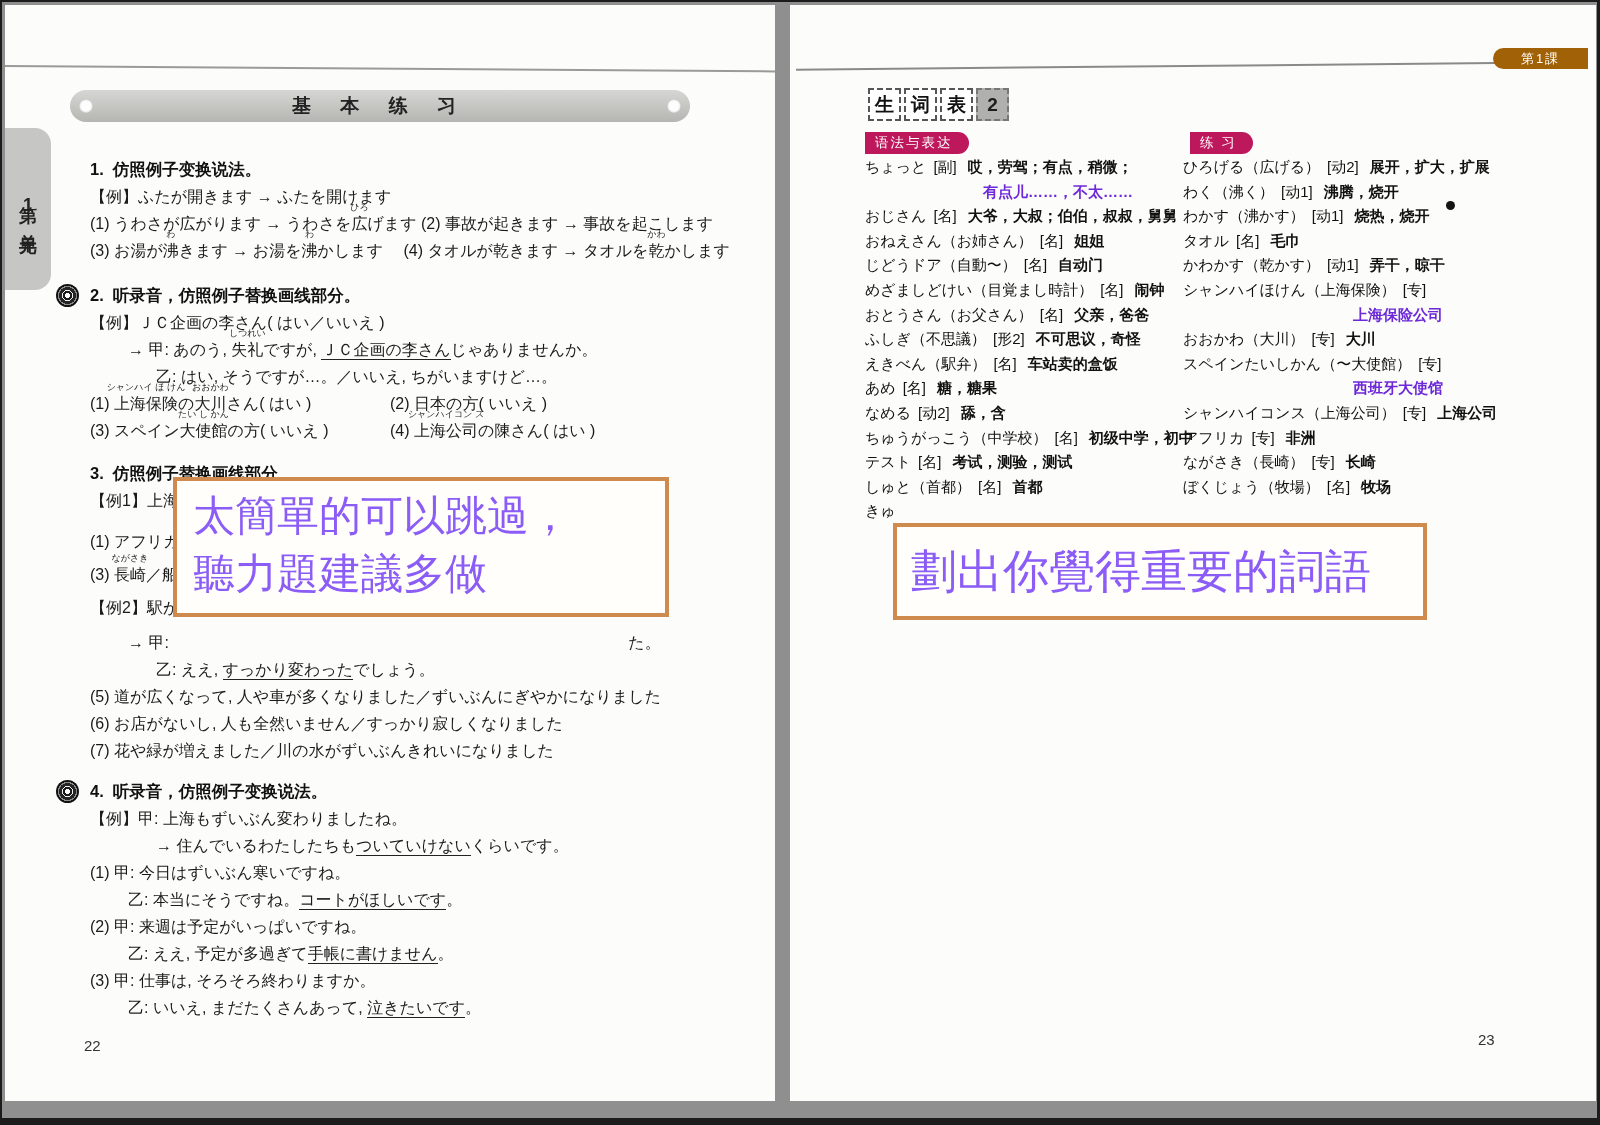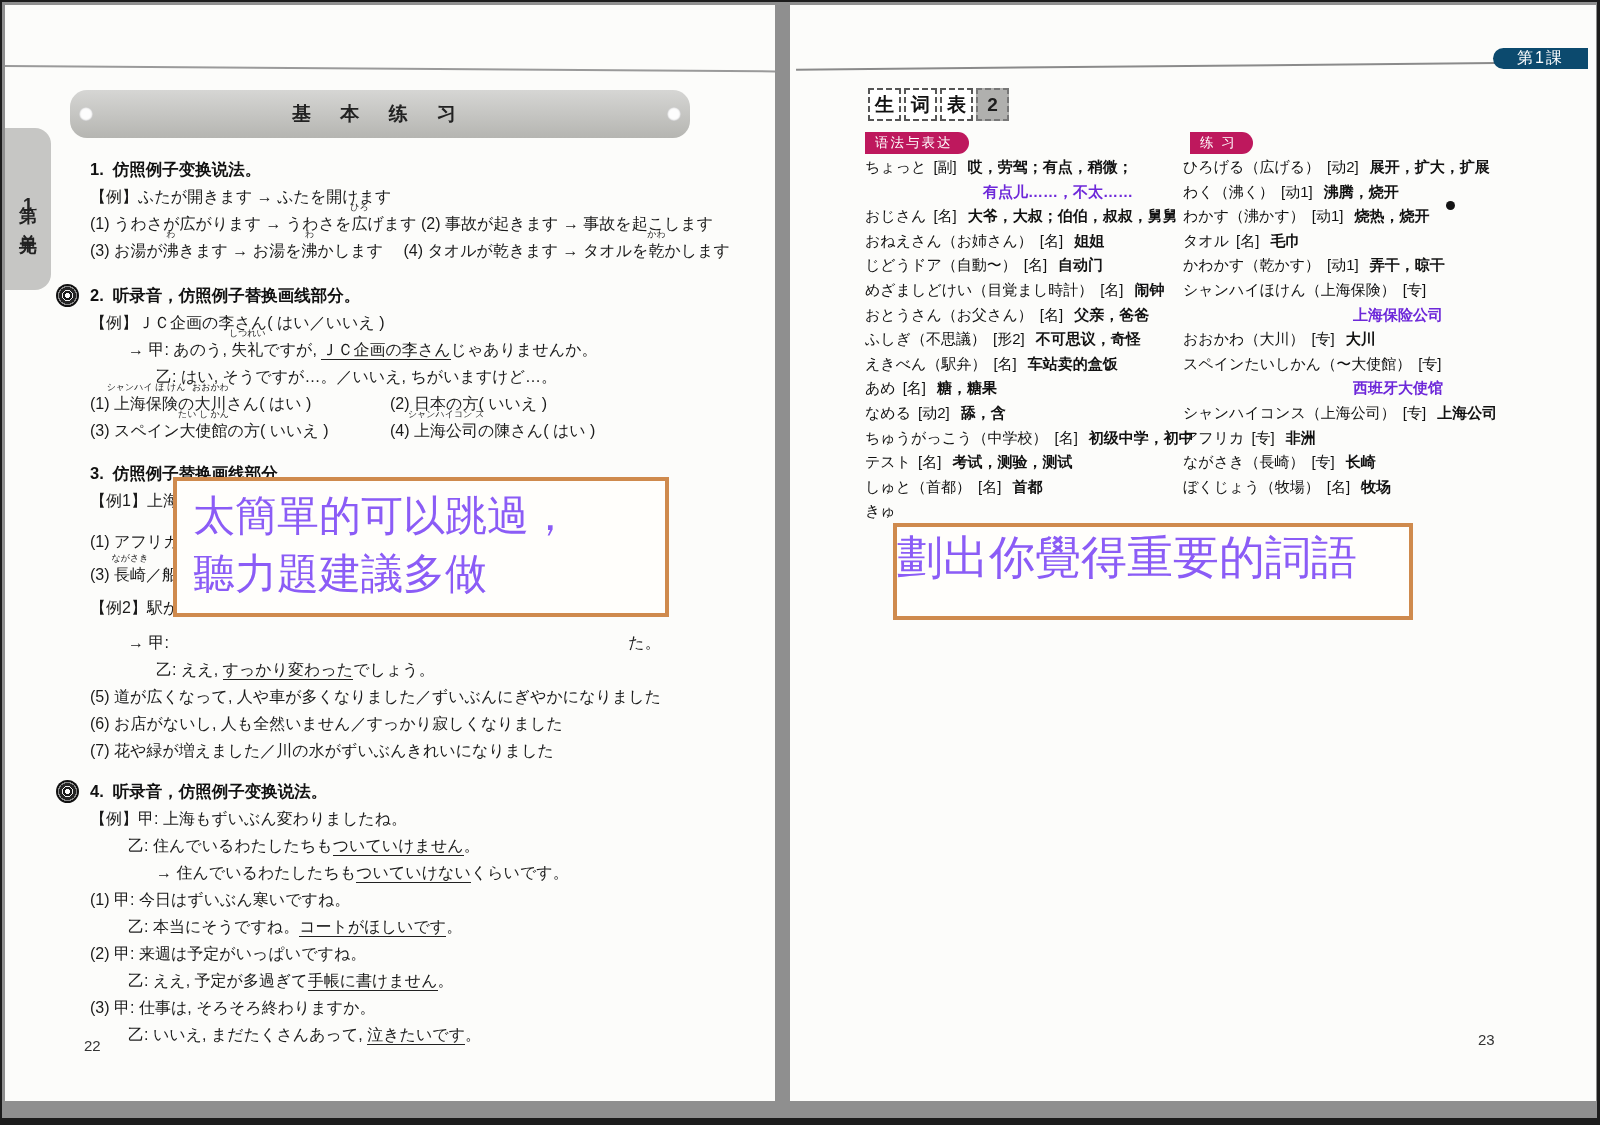--- a/index.html
+++ b/index.html
@@ -11,21 +11,21 @@
   .scan-bg{position:absolute;left:2px;top:2px;width:1595px;height:1116px;background:#8f8f8f;}
   .page{position:absolute;top:5px;height:1096px;background:#fcfcfa;}
   .page-left{left:5px;width:770px;}
   .page-right{left:790px;width:806px;}
 
   
   .scan-line{position:absolute;left:0;top:60px;width:770px;height:1.5px;background:#9a9a9a;transform:rotate(0.4deg);transform-origin:left center;}
   .unit-tab{position:absolute;left:0;top:123px;width:46px;height:162px;background:#c6c6c4;border-radius:0 16px 16px 0;
     display:flex;align-items:center;justify-content:center;
     writing-mode:vertical-rl;text-orientation:upright;font-weight:bold;font-size:18px;color:#222;letter-spacing:4px;}
-  .banner{position:absolute;left:65px;top:85px;width:620px;height:48px;border-radius:17px;
+  .banner{position:absolute;left:65px;top:85px;width:620px;height:32px;border-radius:17px;
     background:linear-gradient(#d6d6d4,#b5b5b1);
     display:flex;align-items:center;justify-content:center;
     font-size:19px;font-weight:bold;letter-spacing:12px;color:#222;}
   .banner::before,.banner::after{content:"";position:absolute;top:50%;margin-top:-7px;width:14px;height:14px;border-radius:50%;
     background:#fdfdfd;box-shadow:inset 0 0 2px #8a8a8a;}
   .banner::before{left:9px;}
   .banner::after{right:9px;}
 
   
   .ex-wrap{position:absolute;left:85px;top:145px;width:660px;}
@@ -42,22 +42,22 @@
   .rt{position:absolute;top:-7px;left:50%;transform:translateX(-50%);font-size:9px;line-height:9px;color:#222;white-space:nowrap;}
   .gap{display:inline-block;}
   .grp{display:inline-block;}
 
   .page-num{position:absolute;font-size:15px;color:#333;}
   .pn-left{left:79px;top:1032px;}
   .pn-right{left:688px;top:1026px;}
 
   
   .header-line{position:absolute;right:100px;top:57px;width:700px;height:1.5px;background:#8a8a8a;transform:rotate(-0.55deg);transform-origin:right center;}
-  .lesson-badge{position:absolute;right:8px;top:43px;width:95px;height:21px;background:#0c4a6e;color:#fff;
-    border-radius:11px 0 0 11px;display:flex;align-items:center;justify-content:center;font-size:16px;letter-spacing:2px;}
+  .lesson-badge{position:absolute;right:8px;top:43px;width:95px;height:21px;background:#a16207;color:#fff;
+    border-radius:11px 0 0 11px;display:flex;align-items:center;justify-content:center;font-size:13px;letter-spacing:2px;}
   .vocab-title{position:absolute;left:78px;top:83px;display:flex;gap:3px;}
   .vt-char{width:29px;height:29px;border:2px dashed #555;background:#fff;display:flex;align-items:center;justify-content:center;
     font-size:19px;font-weight:bold;color:#111;}
   .vt-num{width:29px;height:29px;border:2px dashed #777;background:#b0b0ae;display:flex;align-items:center;justify-content:center;
     font-size:19px;font-weight:bold;color:#1d1d1d;}
   .col-badge{position:absolute;height:22px;background:#be185d;color:#fff;border-radius:0 11px 11px 0;
     display:flex;align-items:center;padding:0 16px 0 10px;font-size:13.5px;letter-spacing:2px;}
   .badge1{left:75px;top:127px;}
   .badge2{left:400px;top:127px;}
 
@@ -69,21 +69,21 @@
   .vocab-line .pos{margin-left:7px;}
   .vocab-line .cn{font-weight:bold;margin-left:11px;}
   .vocab-cn2{font-size:15px;line-height:24.6px;font-weight:bold;color:#6d28d9;white-space:nowrap;}
   .cn2-indent{padding-left:118px;}
   .cn2-indent2{padding-left:170px;}
   .ink-dot{position:absolute;left:656px;top:196px;width:9px;height:9px;background:#141414;border-radius:50%;}
 
   
   .anno{position:absolute;background:#fffefb;border:4px solid #cf8a4d;color:#8b5cf6;z-index:50;}
   .anno-left{left:168px;top:472px;width:472px;height:126px;padding:6px 0 0 16px;font-size:42px;line-height:58px;}
-  .anno-right{left:103px;top:518px;width:512px;height:89px;display:flex;font-size:46px;}
+  .anno-right{left:103px;top:518px;width:512px;height:89px;display:flex;align-items:center;padding-left:14px;font-size:46px;}
 </style>
 </head>
 <body>
 
 <div class="scan-bg"></div>
 
 <div class="page page-left">
   <div class="scan-line"></div>
   <div class="unit-tab">第1单元</div>
   <div class="banner">基 本 练 习</div>
@@ -110,21 +110,20 @@
         <div class="ex-line" style="margin-top: 6px;"><span>【例2】駅が</span></div>
         <div class="ex-line ind1" style="margin-top: 8px;"><span>→ 甲: </span><span class="gap" style="width: 455px;"></span><span>た。</span></div>
         <div class="ex-line ind2"><span>乙: ええ, </span><span class="ul">すっかり変わった</span><span>でしょう。</span></div>
         <div class="ex-line"><span>(5) 道が広くなって, 人や車が多くなりました／ずいぶんにぎやかになりました</span></div>
         <div class="ex-line"><span>(6) お店がないし, 人も全然いません／すっかり寂しくなりました</span></div>
         <div class="ex-line"><span>(7) 花や緑が増えました／川の水がずいぶんきれいになりました</span></div>
       </div>
       <div class="exercise" style="margin-top: 14px;">
         <div class="ex-head"><span class="cd-icon"></span><span class="ex-num">4.</span><span>听录音，仿照例子变换说法。</span></div>
         <div class="ex-line"><span>【例】甲: 上海もずいぶん変わりましたね。</span></div>
-        <div class="ex-line ind1"><span>乙: 住んでいるわたしたちも</span><span class="ul">ついていけません</span><span>。</span></div>
         <div class="ex-line ind2"><span>→ 住んでいるわたしたちも</span><span class="ul">ついていけない</span><span>くらいです。</span></div>
         <div class="ex-line"><span>(1) 甲: 今日はずいぶん寒いですね。</span></div>
         <div class="ex-line ind1"><span>乙: 本当にそうですね。</span><span class="ul">コートがほしいです</span><span>。</span></div>
         <div class="ex-line"><span>(2) 甲: 来週は予定がいっぱいですね。</span></div>
         <div class="ex-line ind1"><span>乙: ええ, 予定が多過ぎて</span><span class="ul">手帳に書けません</span><span>。</span></div>
         <div class="ex-line"><span>(3) 甲: 仕事は, そろそろ終わりますか。</span></div>
         <div class="ex-line ind1"><span>乙: いいえ, まだたくさんあって, </span><span class="ul">泣きたいです</span><span>。</span></div>
       </div>
     </div>
   <div class="page-num pn-left">22</div>

